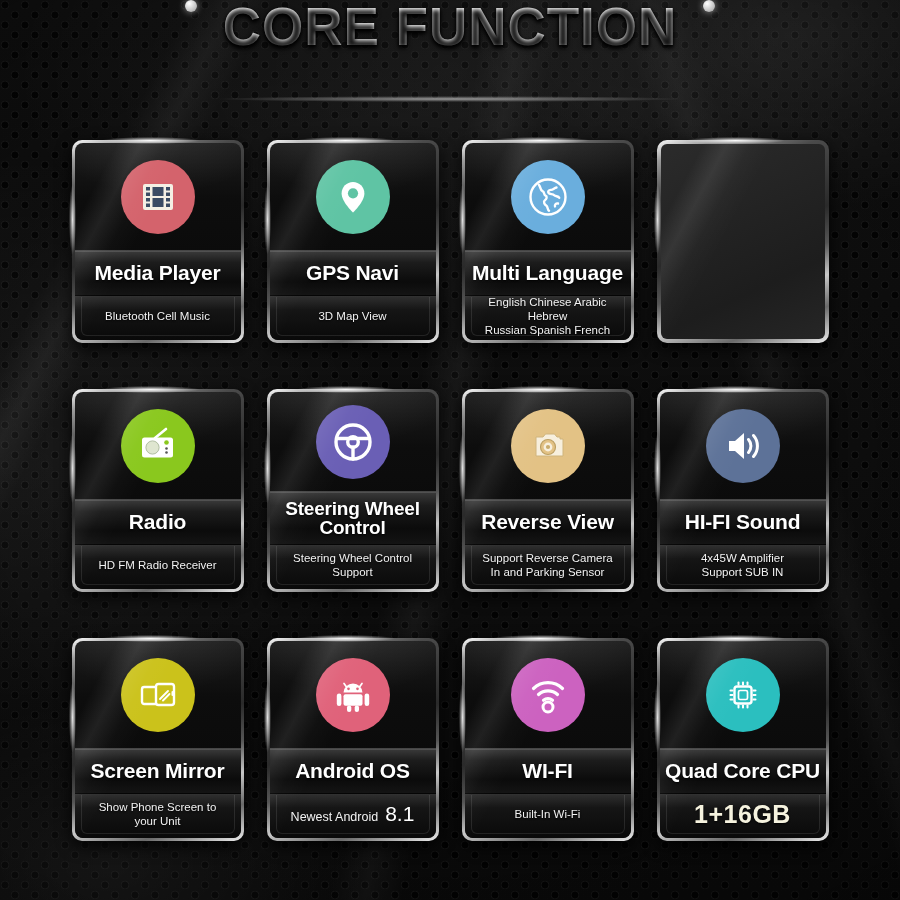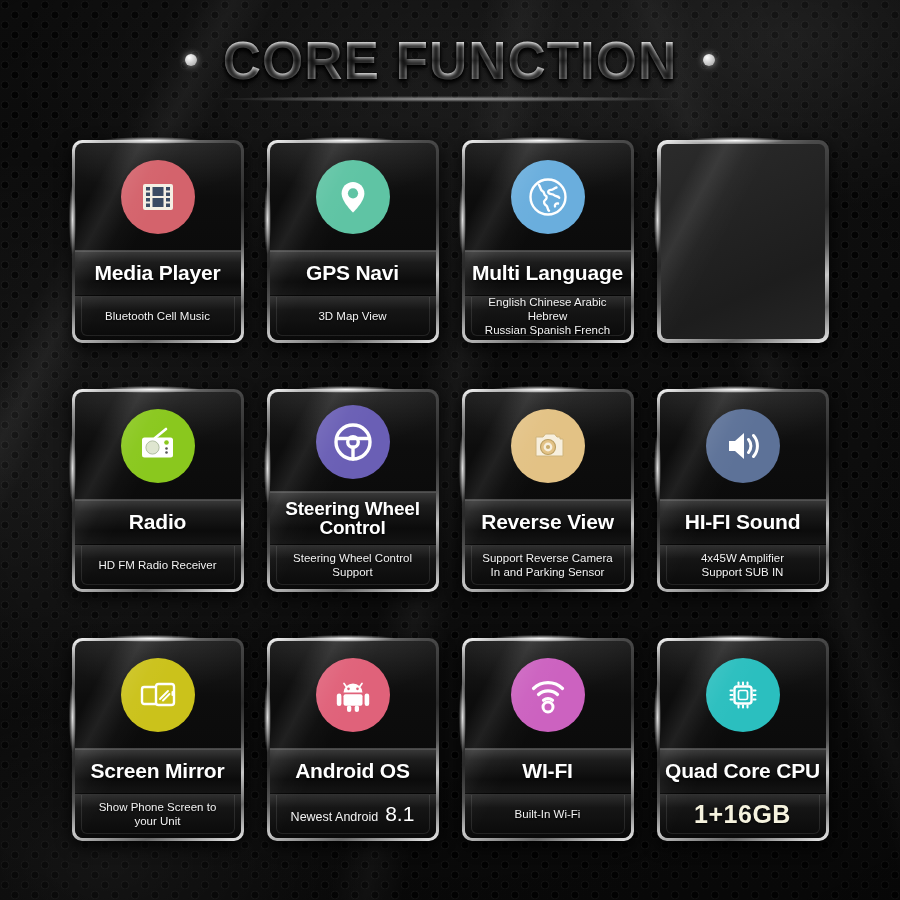--- a/index.html
+++ b/index.html
@@ -43,21 +43,20 @@
       radial-gradient(ellipse 45% 28% at 12% 96%, rgba(255,255,255,0.05), rgba(0,0,0,0) 65%),
       radial-gradient(ellipse 120% 90% at 50% 50%, rgba(0,0,0,0) 35%, rgba(0,0,0,0.55) 100%);
     pointer-events:none;
   }
 
   
   .header {
     position: relative;
     height: 120px;
     display: flex;
-    align-items: center;
     justify-content: center;
     gap: 26px;
     z-index: 4;
   }
   .hdr-dot {
     width: 12px; height: 12px;
     border-radius: 50%;
     background: radial-gradient(circle at 35% 30%, #ffffff, #c9c9c9 55%, #9a9a9a);
     box-shadow: 0 0 7px rgba(255,255,255,0.55);
     flex: 0 0 auto;

